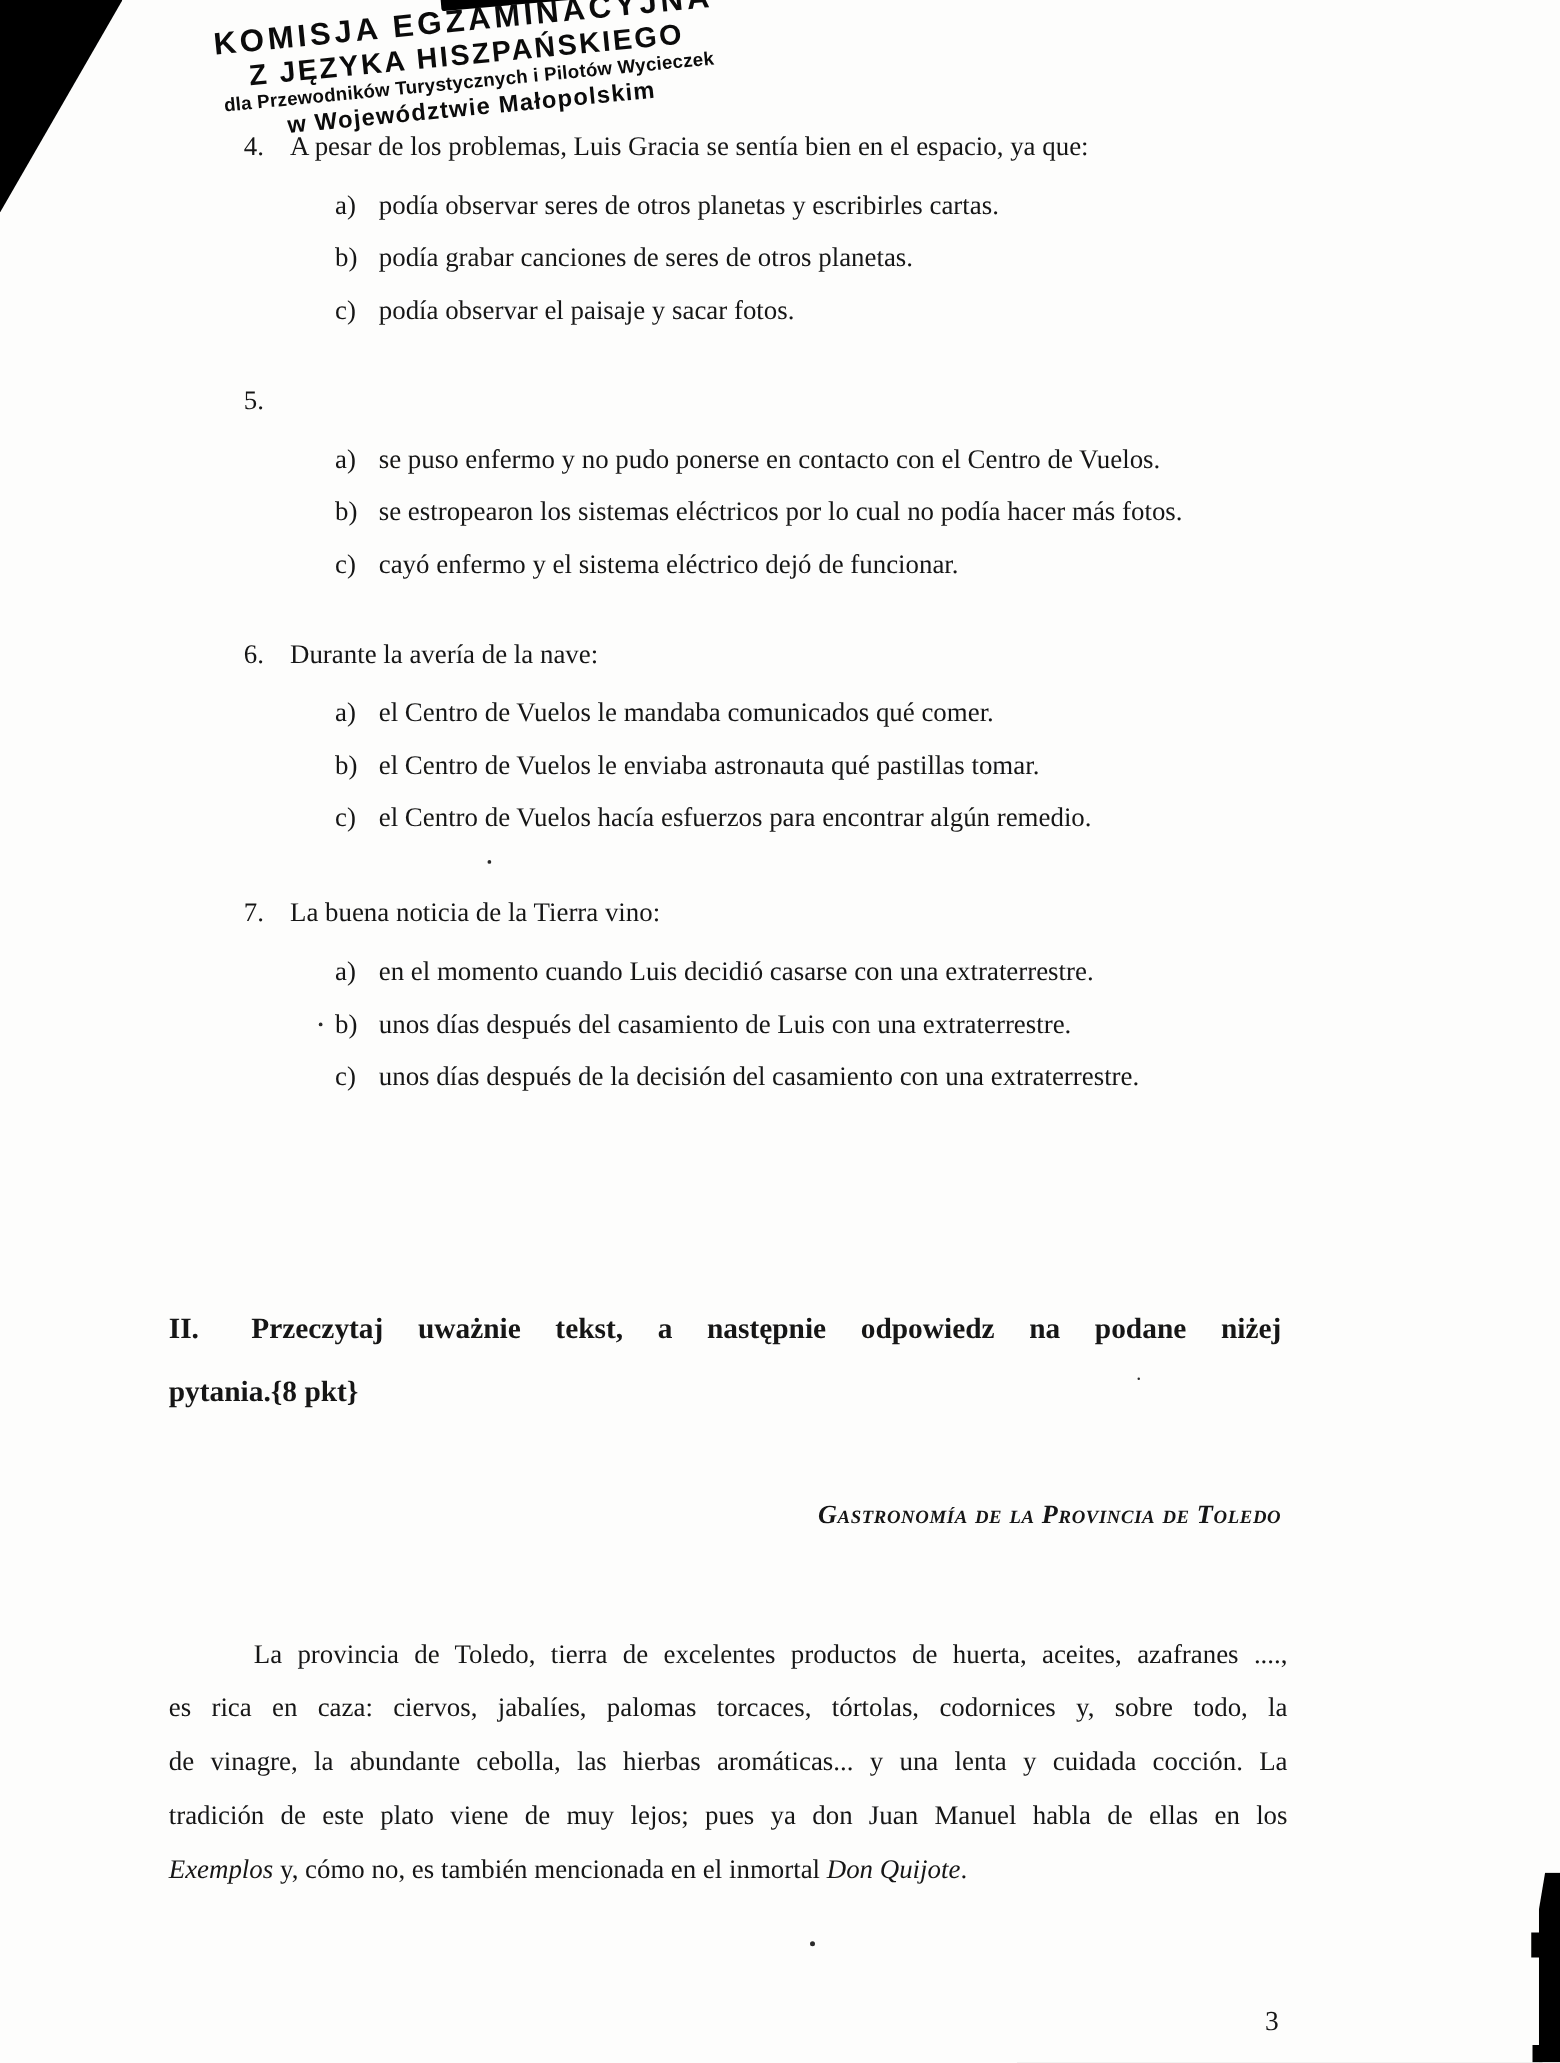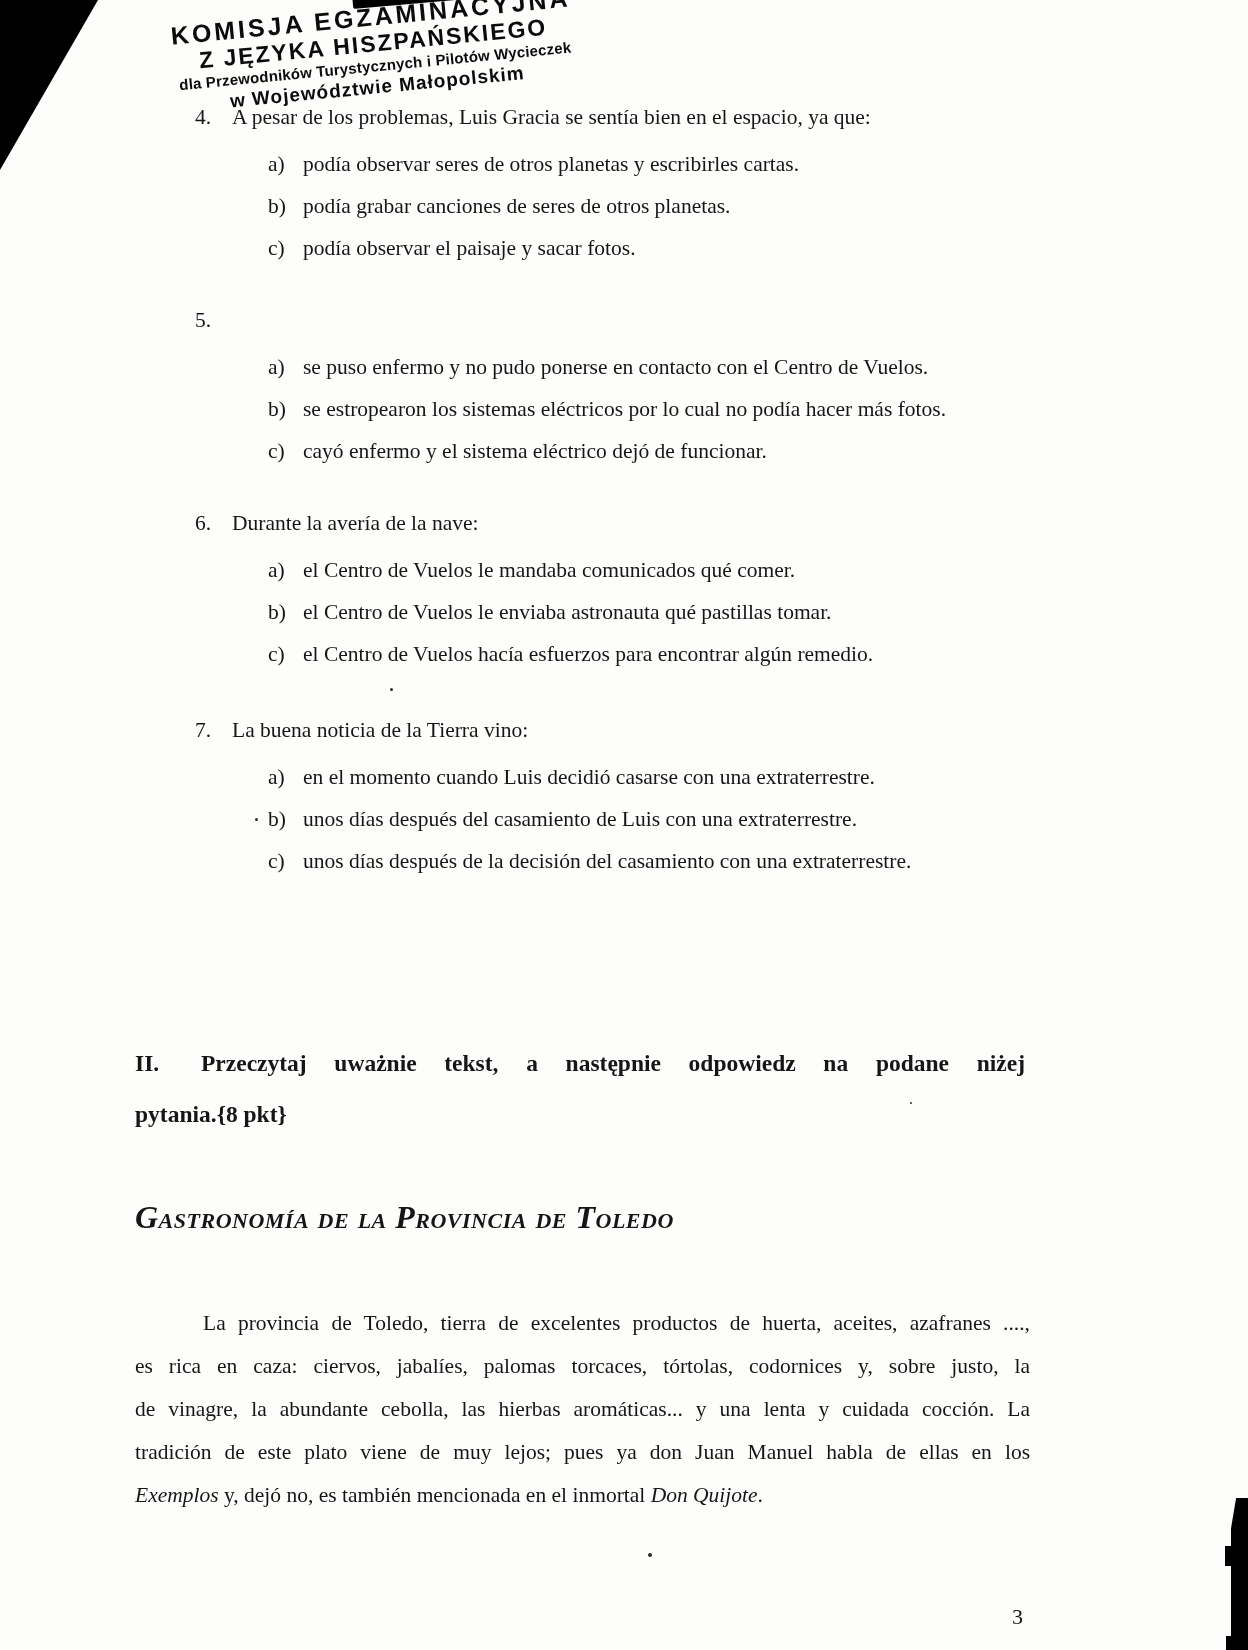--- a/index.html
+++ b/index.html
@@ -50,22 +50,22 @@
   .opt-letter{width:35px;flex:0 0 35px;}
   
   .sec2{position:absolute;left:135px;top:1014px;width:890px;font-weight:bold;}
   .sec2-line1{display:flex;font-size:23.5px;line-height:34px;margin-top:32px;}
   .sec2-num{width:66px;flex:0 0 66px;}
   .sec2-text{flex:1;text-align:justify;text-align-last:justify;}
   .sec2-line2{display:flex;font-size:23.5px;line-height:32px;margin-top:18px;}
   
   .passage-title{
     position:absolute;left:135px;top:1199px;width:890px;
-    text-align:left;
-    font-size:32px;font-weight:bold;font-style:italic;
+    text-align:right;
+    font-size:21px;font-weight:bold;font-style:italic;
     font-variant:small-caps;letter-spacing:0.5px;
   }
   .passage{position:absolute;left:135px;top:1302px;width:895px;font-size:21.5px;line-height:43px;}
   .p-line{white-space:nowrap;}
   .p-just{text-align:justify;text-align-last:justify;white-space:normal;}
   .p-indent{text-indent:68px;}
   .it{font-style:italic;}
   .page-num{position:absolute;left:1012px;top:1604px;font-size:22px;}
 </style>
 </head>
@@ -181,21 +181,21 @@
     <div class="sec2-line2">
       <span>pytania.</span>
       <span>{8 pkt}</span>
     </div>
   </div>
 
   <div class="passage-title">Gastronomía de la Provincia de Toledo</div>
 
   <div class="passage">
     <div class="p-line p-just p-indent">La provincia de Toledo, tierra de excelentes productos de huerta, aceites, azafranes ....,</div>
-    <div class="p-line p-just">es rica en caza: ciervos, jabalíes, palomas torcaces, tórtolas, codornices y, sobre justo, la</div>
+    <div class="p-line p-just">es rica en caza: ciervos, jabalíes, palomas torcaces, tórtolas, codornices y, sobre todo, la</div>
     <div class="p-line p-just">de vinagre, la abundante cebolla, las hierbas aromáticas... y una lenta y cuidada cocción. La</div>
     <div class="p-line p-just">tradición de este plato viene de muy lejos; pues ya don Juan Manuel habla de ellas en los</div>
-    <div class="p-line"><span class="it">Exemplos</span><span> y, dejó no, es también mencionada en el inmortal </span><span class="it">Don Quijote</span><span>.</span></div>
+    <div class="p-line"><span class="it">Exemplos</span><span> y, cómo no, es también mencionada en el inmortal </span><span class="it">Don Quijote</span><span>.</span></div>
   </div>
 
   <div class="page-num">3</div>
 
 </div>
 
 </body></html>

